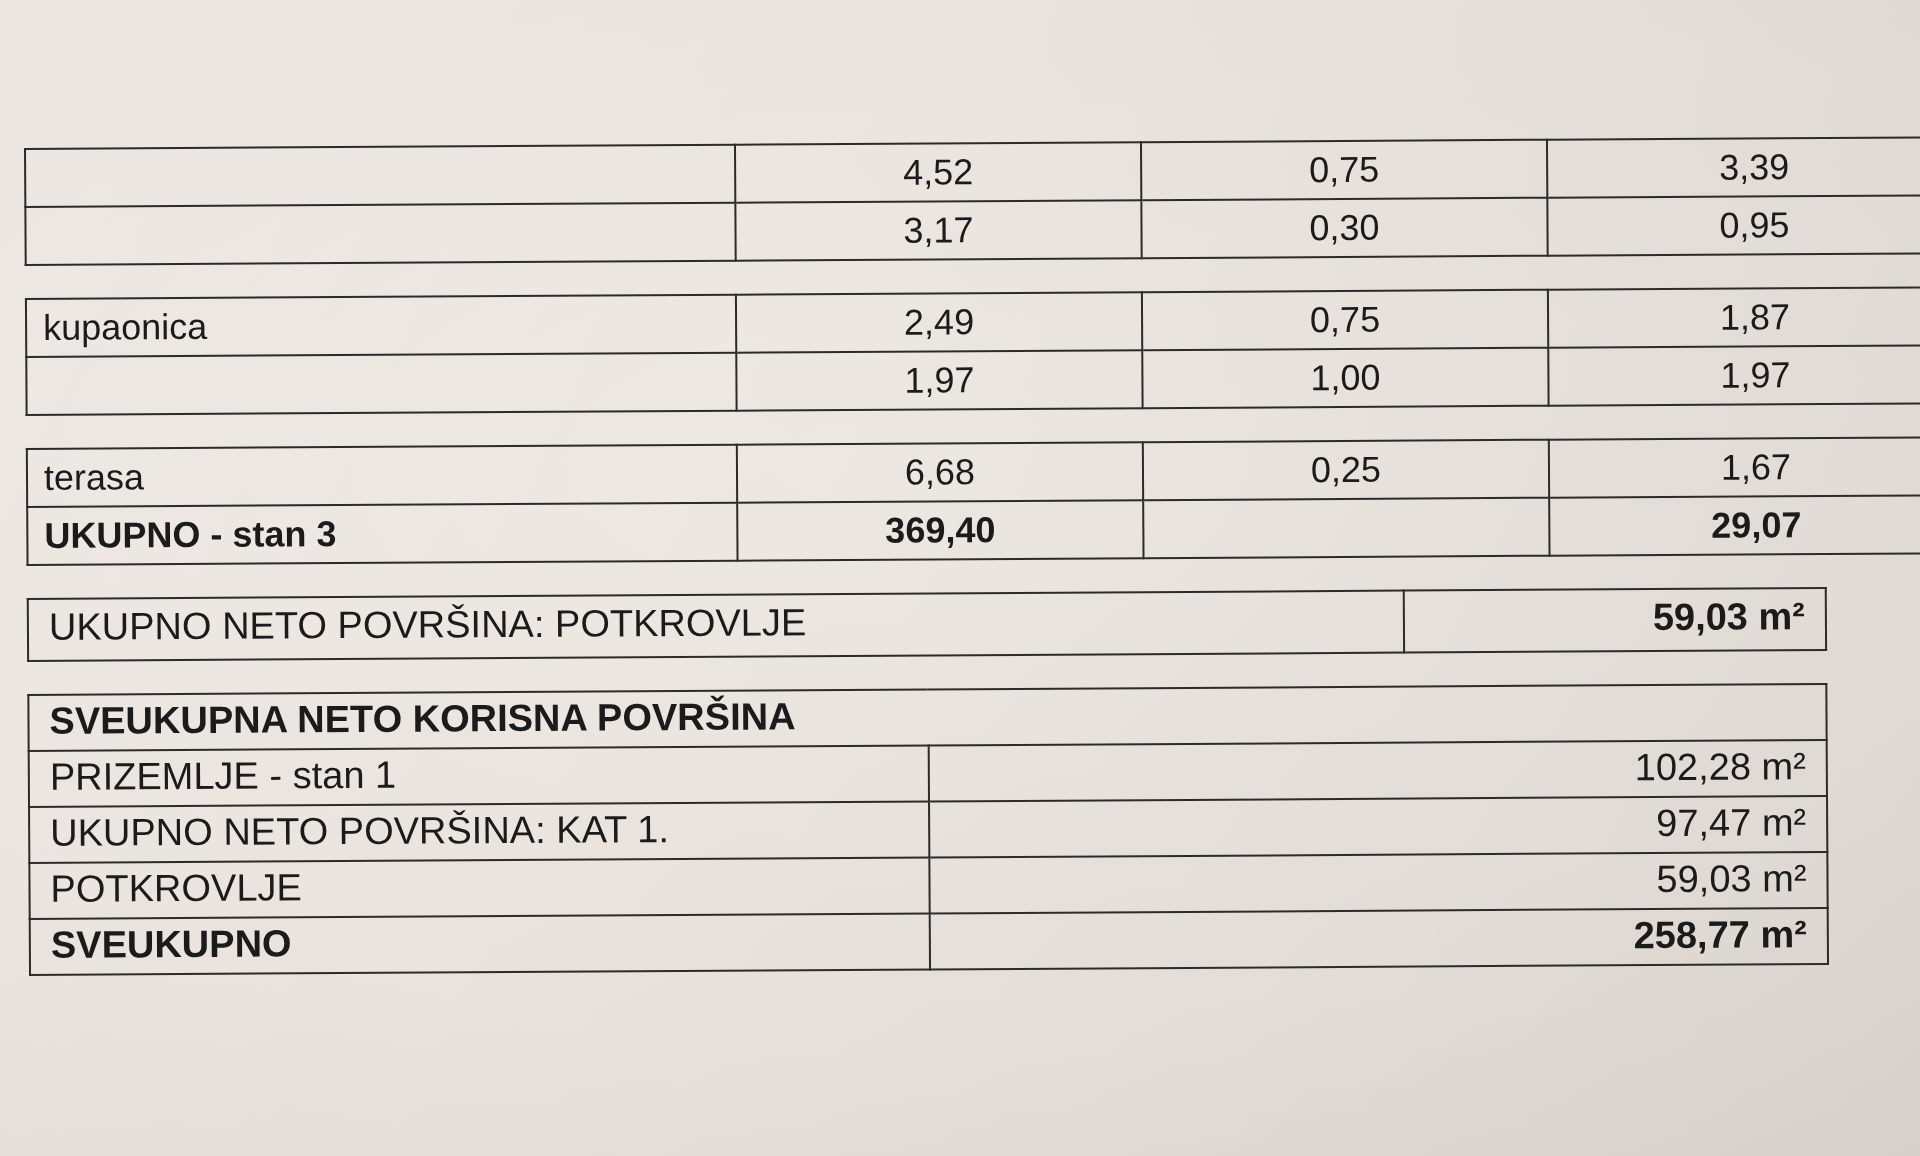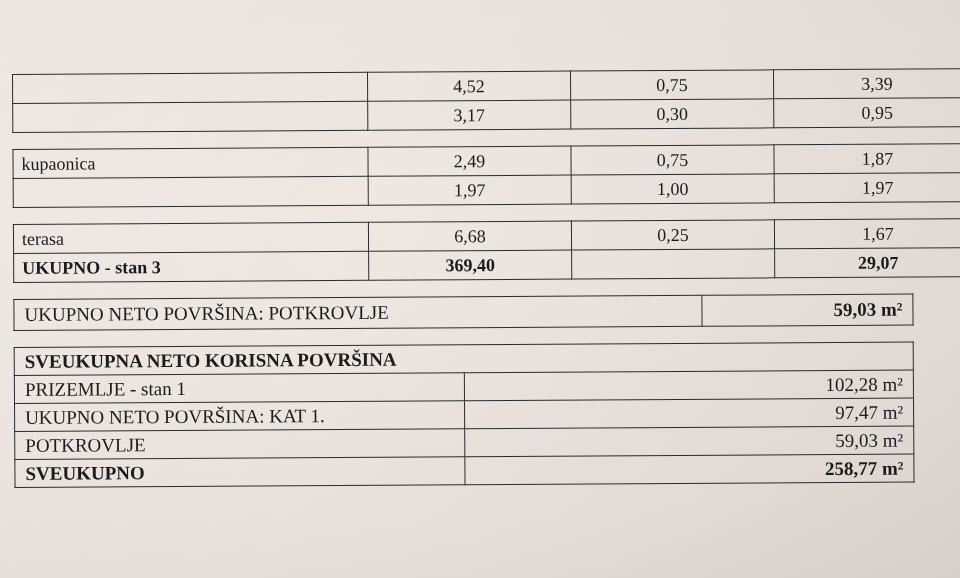--- a/index.html
+++ b/index.html
@@ -14,21 +14,20 @@
     font-family: "Liberation Sans", sans-serif;
   }
 
   
   #page {
     position: relative;
     width: 960px;
     height: 578px;
     background:
       radial-gradient(ellipse 120% 90% at 45% 40%, #efe9e4 0%, #e9e2dd 55%, #ddd5cf 100%);
-    font-family: Liberation Serif, serif;
   }
   #page:before {
     content: "";
     position: absolute;
     inset: 0;
     background: linear-gradient(115deg, rgba(255,255,255,0.18) 0%, rgba(255,255,255,0.0) 35%, rgba(0,0,0,0.05) 100%);
     pointer-events: none;
   }
 
   .sheet {

